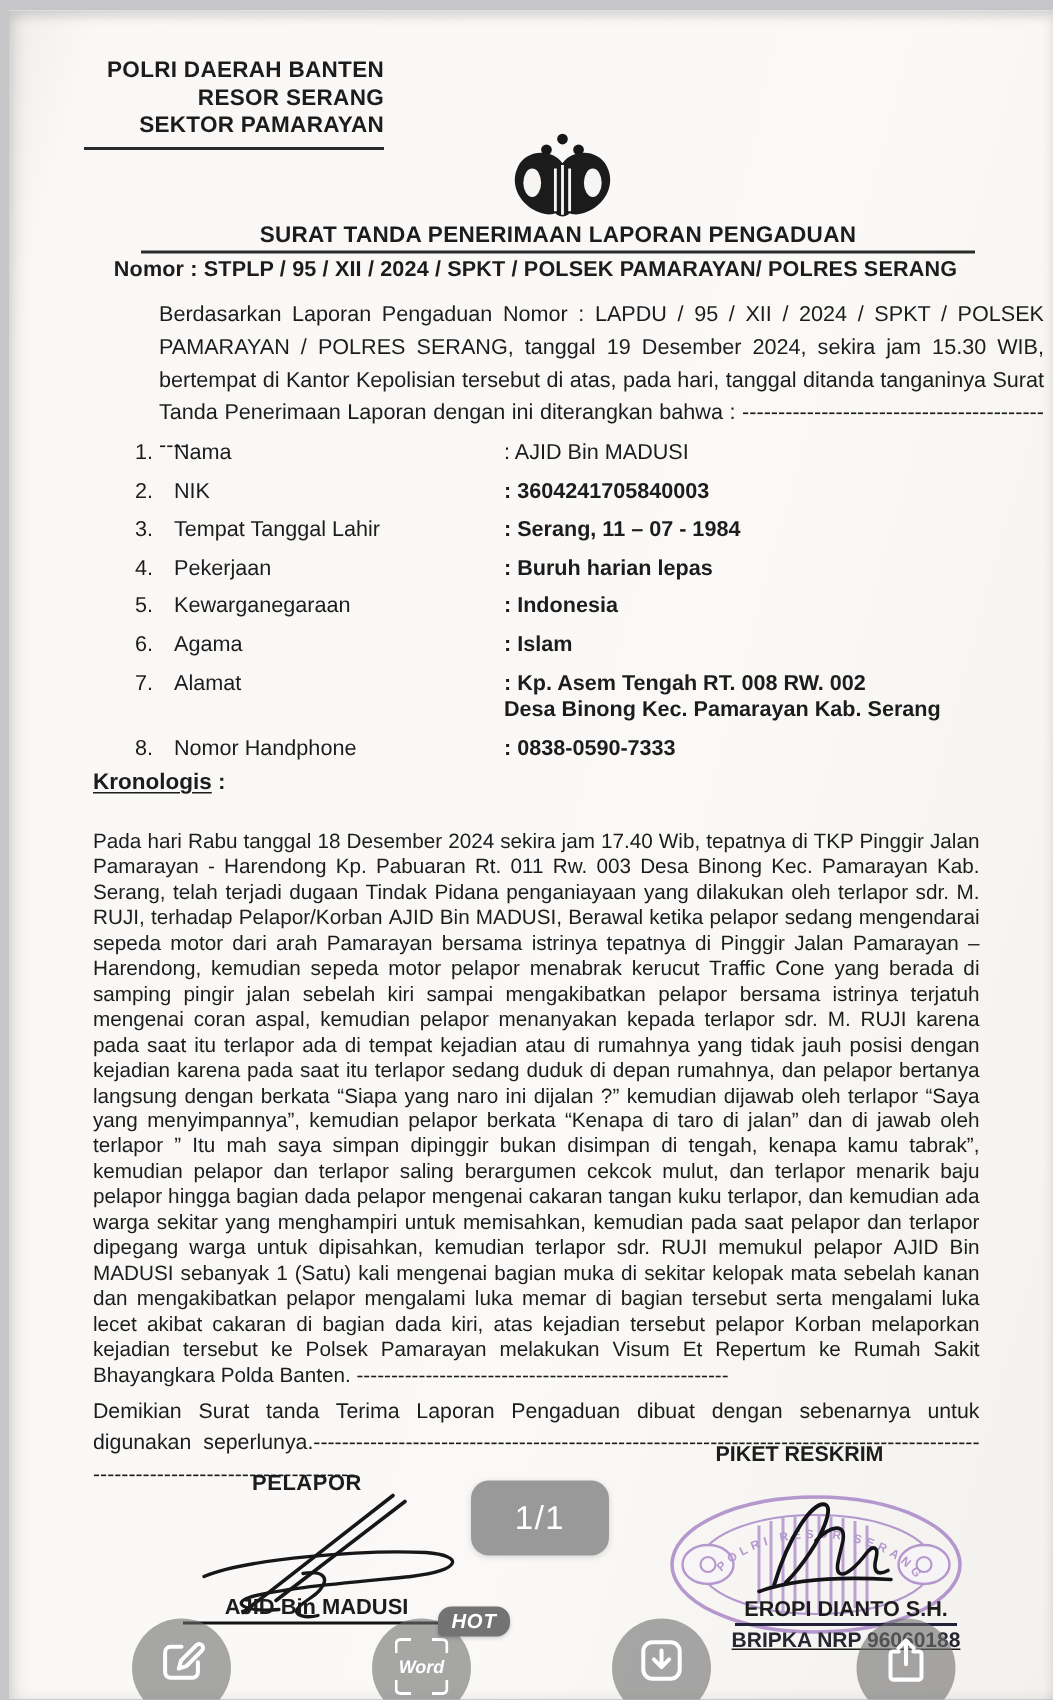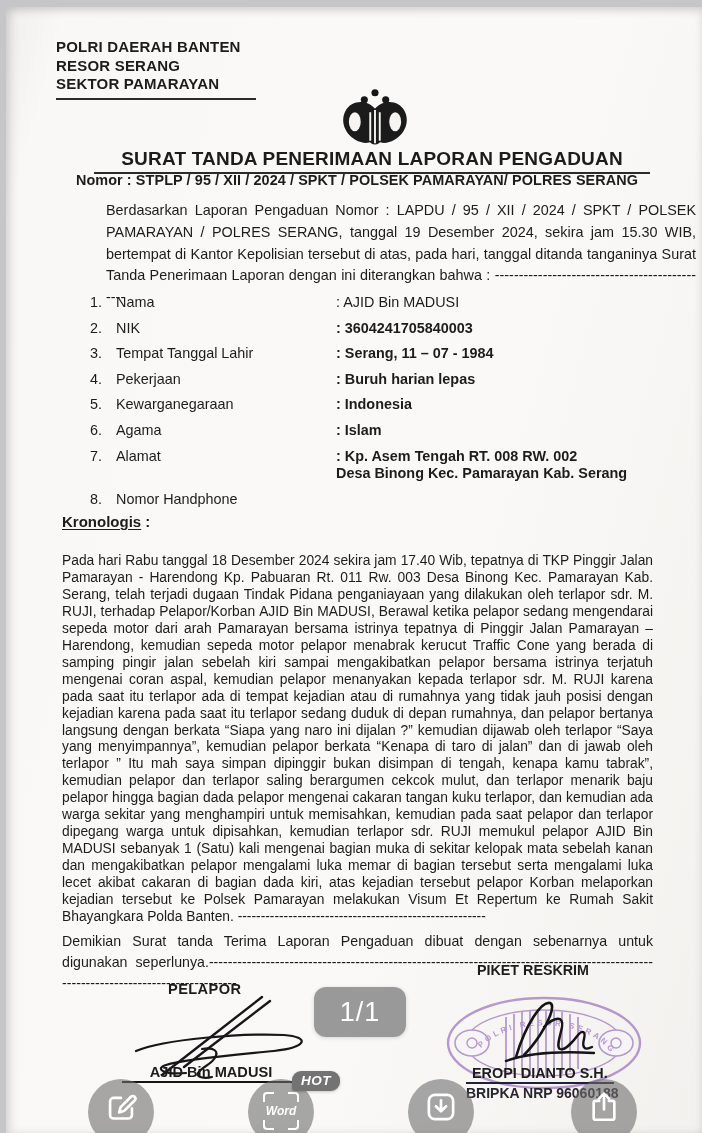--- a/index.html
+++ b/index.html
@@ -11,28 +11,28 @@
     position:relative;
   }
   .paper {
     position:absolute; left:6px; top:7px; width:696px; height:1126px;
     background:linear-gradient(105deg,#efeeec 0%, #f9f8f6 6%, #faf9f7 60%, #f3f1ee 100%);
     box-shadow:inset 0 4px 8px rgba(0,0,0,.12), inset 6px 0 10px rgba(0,0,0,.08);
   }
   
   .letterhead {
     position:absolute; left:50px; top:31px; width:200px;
-    text-align:left; font-weight:700; font-size:15px; line-height:18.5px;
+    text-align:right; font-weight:700; font-size:15px; line-height:18.5px;
     letter-spacing:.2px;
     border-bottom:2.5px solid #2b2b2b; padding-bottom:4px;
   }
   .emblem { position:absolute; left:331px; top:80px; width:76px; height:72px; }
   .title-block {
     position:absolute; left:88px; top:141px; width:556px; text-align:center;
-    font-weight:700; font-size:19px; letter-spacing:.2px;
+    font-weight:700; font-size:15px; letter-spacing:.2px;
     border-bottom:2.5px solid #2b2b2b; padding-bottom:2px;
   }
   .nomor-line {
     position:absolute; left:40px; top:165px; width:622px; text-align:center;
     font-weight:700; font-size:14.4px; letter-spacing:.1px;
   }
   
   .intro {
     position:absolute; left:56px; top:193px; width:590px;
     font-size:14.4px; line-height:21.8px; text-align:justify; font-weight:500;
@@ -71,31 +71,31 @@
   }
   .pelapor-label { position:absolute; left:162px; top:974px; font-weight:700; font-size:14.6px; letter-spacing:.4px; }
   .sig-left { position:absolute; left:118px; top:982px; width:200px; height:98px; }
   .stamp { position:absolute; left:438px; top:988px; width:200px; height:96px; opacity:.62; }
   .sig-right { position:absolute; left:492px; top:986px; width:115px; height:88px; }
   .name-left {
     position:absolute; left:116px; top:1057px; width:178px; text-align:center;
     font-weight:700; font-size:14.6px; border-bottom:2.5px solid #141414; padding-bottom:1px;
   }
   .name-right {
-    position:absolute; left:460px; top:1058px; width:196px; 
-    font-weight:700; font-size:14.4px;
+    position:absolute; left:460px; top:1058px; width:196px; text-align:center;
+    font-weight:700; font-size:14.4px;text-decoration:underline;
   }
   .name-right .nm { display:inline-block; border-bottom:2px solid #20203a; padding:0 6px 1px 6px; }
   .name-right .rk { display:block; margin-top:1px; font-size:14px; color:#262630; }
   
   .page-pill {
     position:absolute; left:314px; top:987px; width:92px; height:50px;
     background:rgba(144,144,144,.92); border-radius:12px;
     display:flex; align-items:center; justify-content:center;
-    color:#fff; font-size:27px; font-weight:500; letter-spacing:1px;
+    color:#fff; font-size:22px; font-weight:500; letter-spacing:1px;
     box-shadow:0 1px 4px rgba(0,0,0,.15);
   }
   .tb-btn {
     position:absolute; top:1079px; width:66px; height:66px; border-radius:50%;
     background:rgba(110,110,110,.60); border:none; cursor:pointer;
     display:flex; justify-content:center; align-items:flex-start; padding-top:11px;
   }
   .tb-btn svg { display:block; }
   .btn-edit { left:88px; }
   .btn-word { left:248px; }
@@ -180,20 +180,21 @@
       <span class="f-value">: Islam</span>
     </div>
     <div class="f-row">
       <span class="f-no">7.</span>
       <span class="f-label">Alamat</span>
       <span class="f-value"><span>: Kp. Asem Tengah RT. 008 RW. 002</span><span class="v2">Desa Binong Kec. Pamarayan Kab. Serang</span></span>
     </div>
     <div class="f-row gap-top">
       <span class="f-no">8.</span>
       <span class="f-label">Nomor Handphone</span>
+      <span class="f-value">: 0838-0590-7333</span>
     </div>
   </div>
 
   <div class="kron-label"><u>Kronologis</u><span> :</span></div>
 
   <div class="kron"><span>Pada hari Rabu tanggal 18 Desember 2024 sekira jam 17.40 Wib, tepatnya di TKP Pinggir Jalan Pamarayan - Harendong Kp. Pabuaran Rt. 011 Rw. 003 Desa Binong Kec. Pamarayan Kab. Serang, telah terjadi dugaan Tindak Pidana penganiayaan yang dilakukan oleh terlapor sdr. M. RUJI, terhadap Pelapor/Korban </span><b>AJID Bin MADUSI,</b><span> Berawal ketika pelapor sedang mengendarai sepeda motor dari arah Pamarayan bersama istrinya tepatnya di Pinggir Jalan Pamarayan – Harendong, kemudian sepeda motor pelapor menabrak kerucut Traffic Cone yang berada di samping pingir jalan sebelah kiri sampai mengakibatkan pelapor bersama istrinya terjatuh mengenai coran aspal, kemudian pelapor menanyakan kepada terlapor sdr. M. RUJI karena pada saat itu terlapor ada di tempat kejadian atau di rumahnya yang tidak jauh posisi dengan kejadian karena pada saat itu terlapor sedang duduk di depan rumahnya, dan pelapor bertanya langsung dengan berkata </span><b>“Siapa yang naro ini dijalan ?”</b><span> kemudian dijawab oleh terlapor </span><b>“Saya yang menyimpannya”,</b><span> kemudian pelapor berkata “Kenapa di taro di jalan” dan di jawab oleh terlapor ” Itu mah saya simpan dipinggir bukan disimpan di tengah, kenapa kamu tabrak”, kemudian pelapor dan terlapor saling berargumen cekcok mulut, dan terlapor menarik baju pelapor hingga bagian dada pelapor mengenai cakaran tangan kuku terlapor, dan kemudian ada warga sekitar yang menghampiri untuk memisahkan, kemudian pada saat pelapor dan terlapor dipegang warga untuk dipisahkan, kemudian terlapor sdr. RUJI memukul pelapor </span><b>AJID Bin MADUSI</b><span> sebanyak 1 (Satu) kali mengenai bagian muka di sekitar kelopak mata  sebelah kanan dan mengakibatkan pelapor mengalami luka memar di bagian tersebut serta mengalami luka lecet akibat cakaran di bagian dada kiri, atas kejadian tersebut pelapor Korban melaporkan kejadian tersebut ke Polsek Pamarayan melakukan Visum Et Repertum ke Rumah Sakit Bhayangkara Polda Banten. ------------------------------------------------------</span></div>
 
   <div class="closing">Demikian Surat tanda Terima Laporan Pengaduan dibuat dengan sebenarnya untuk digunakan seperlunya.-----------------------------------------------------------------------------------------------------------------------------------</div>
 
   <div class="sign-right-head">

